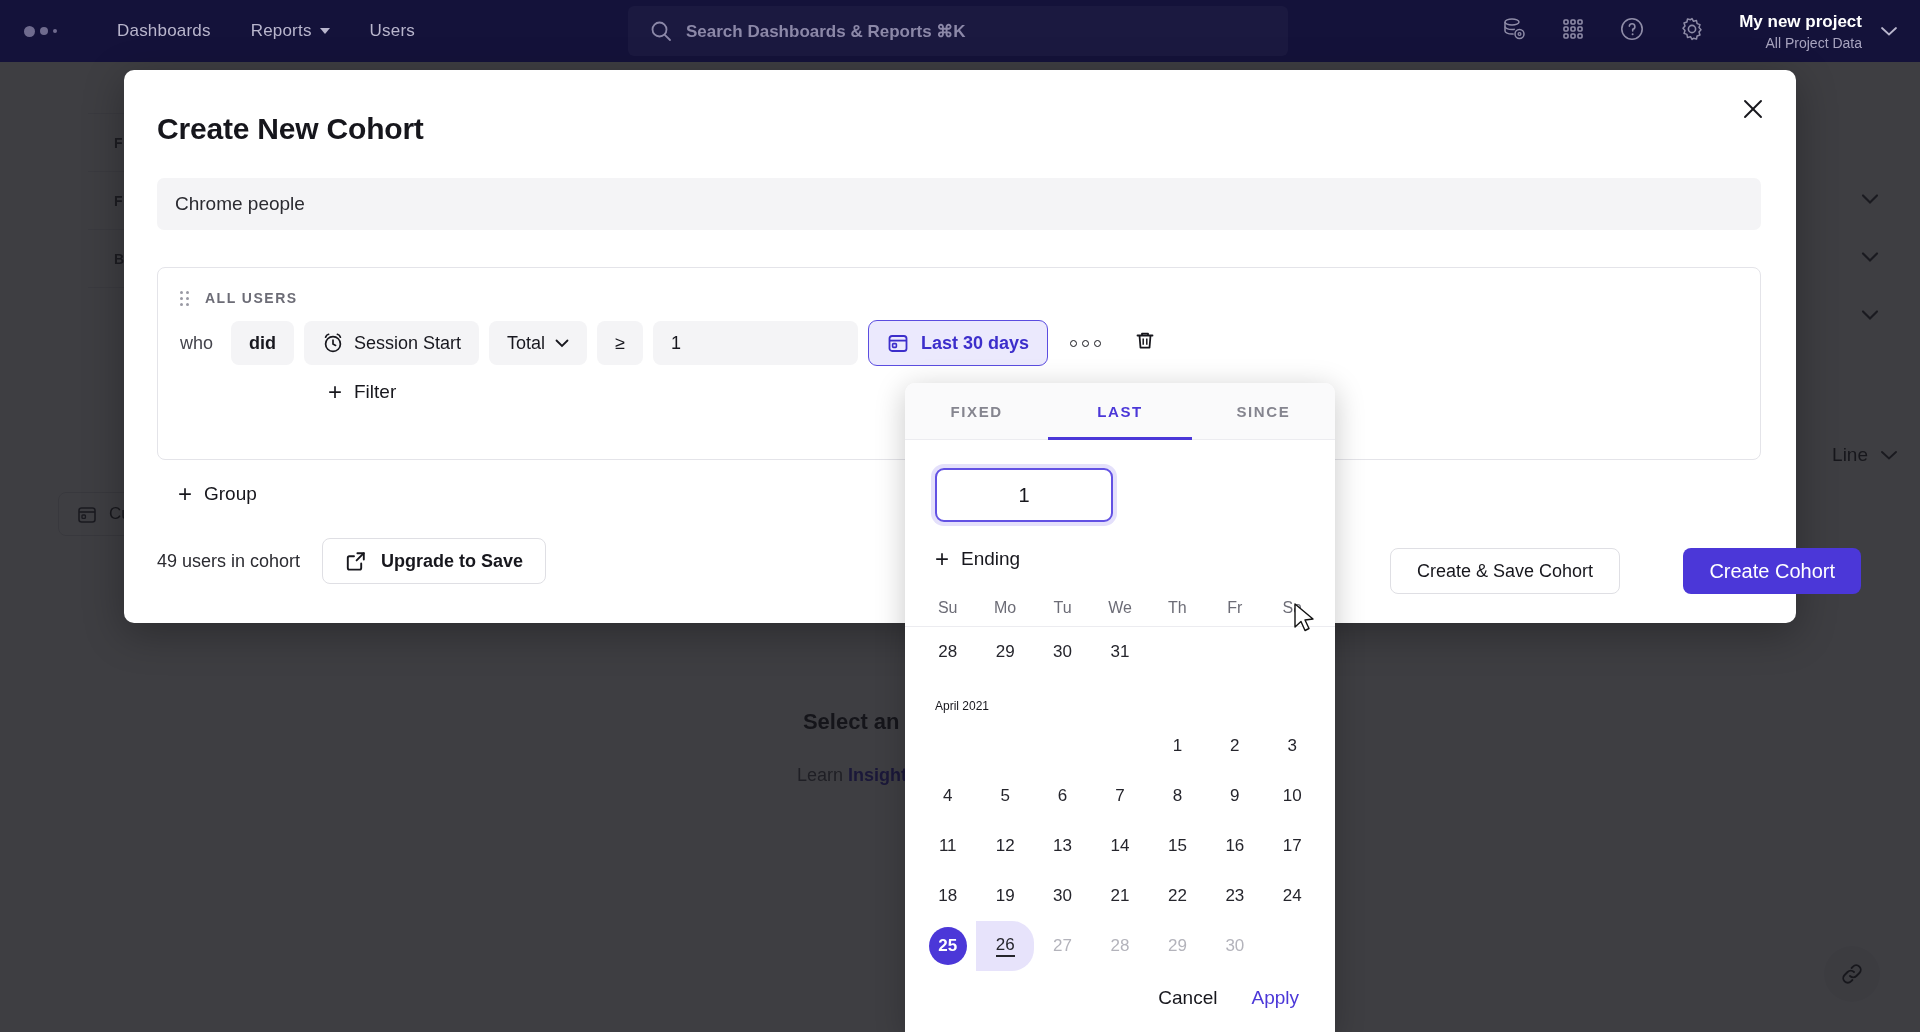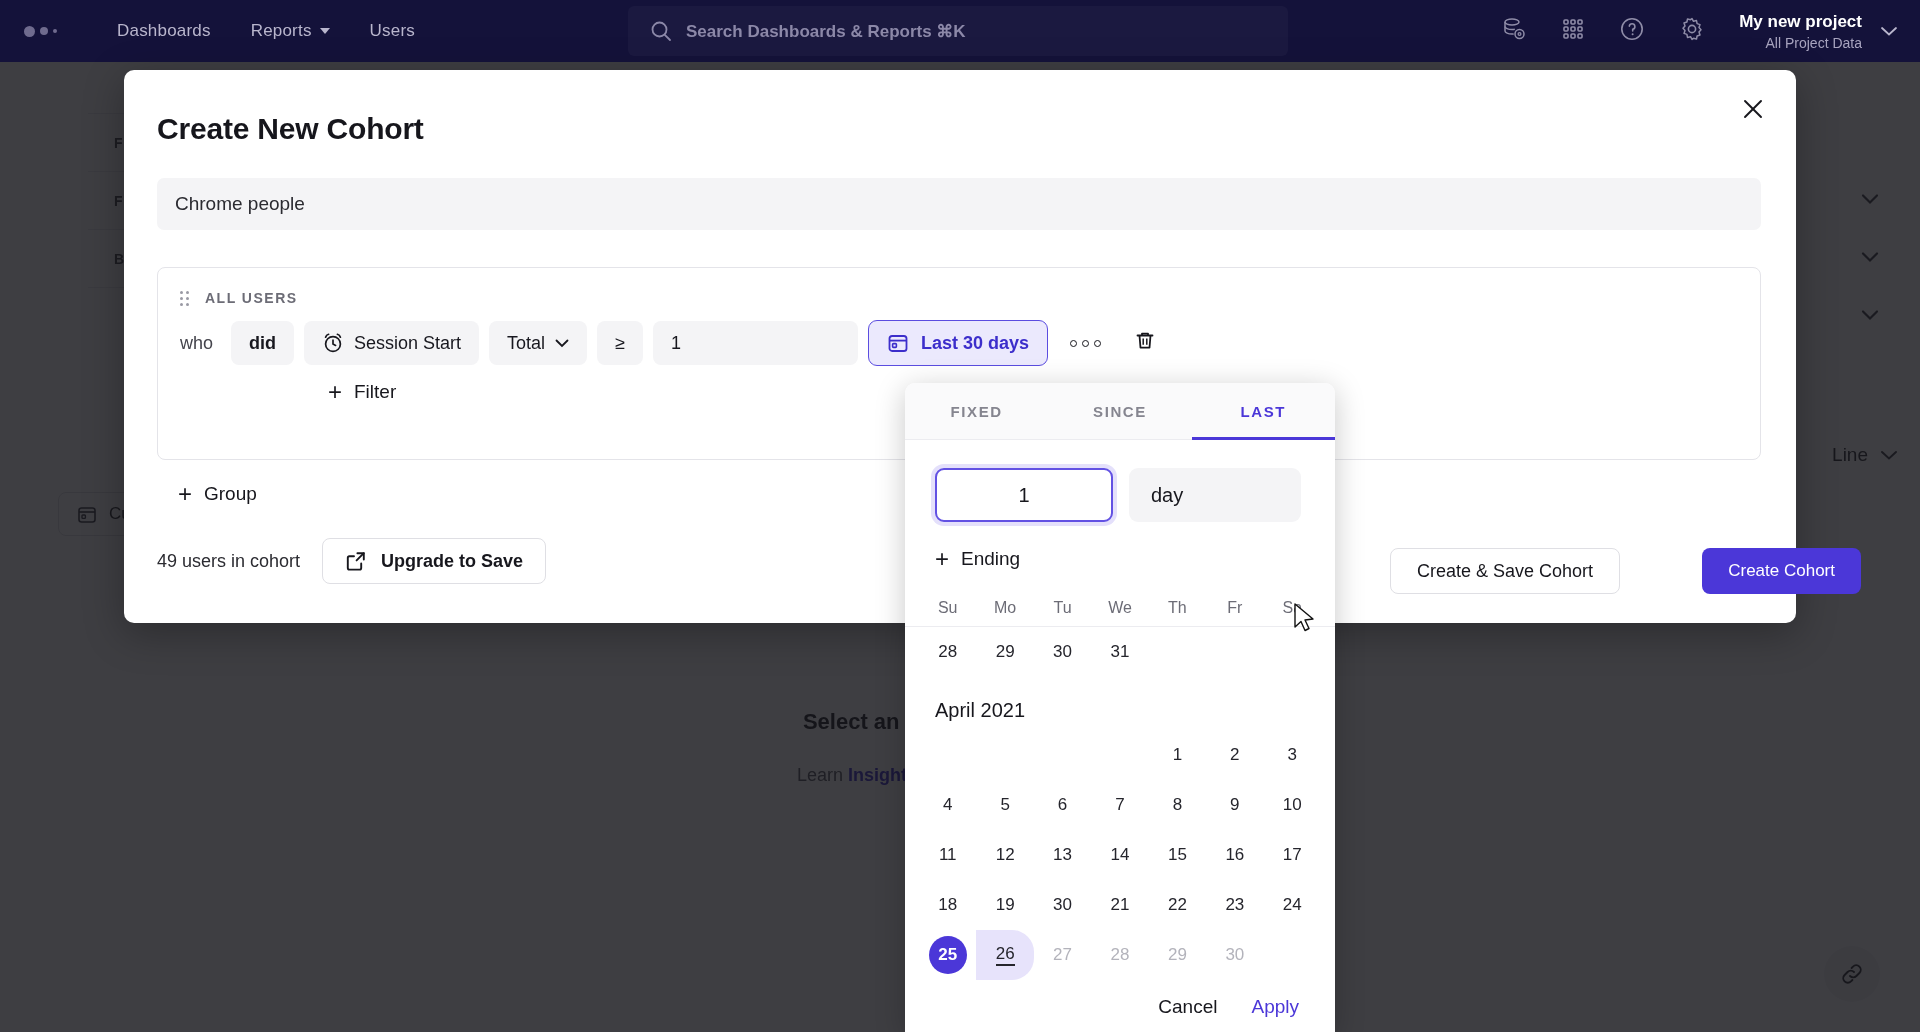--- a/index.html
+++ b/index.html
@@ -195,21 +195,21 @@
     display: flex; align-items: center;
     border: 1px solid #dfdfe4; border-radius: 8px; background: #fff;
     font-size: 18px; color: #17171d; cursor: pointer;
     font-family: "Liberation Sans", sans-serif;
   }
   .btn-primary {
     position: absolute; right: 59px; top: 548px;
     height: 46px; padding: 12px 26px;
     display: flex; align-items: center;
     border: none; border-radius: 8px; background: #4b37d8;
-    font-size: 17px; color: #fff; cursor: pointer;
+    font-size: 20px; color: #fff; cursor: pointer;
     font-family: "Liberation Sans", sans-serif;
   }
 
   
   .popover {
     position: absolute; left: 905px; top: 383px;
     width: 430px; height: 649px;
     background: #ffffff;
     border-radius: 10px 10px 0 0;
     box-shadow: 0 6px 30px rgba(0,0,0,0.22);
@@ -267,21 +267,21 @@
   .cal-cell.empty { cursor: default; }
   .cal-cell.selected::before {
     content: ""; position: absolute; width: 38px; height: 38px;
     border-radius: 50%; background: #4b37d8; z-index: 0;
   }
   .cal-cell.selected span { color: #fff; z-index: 1; font-weight: bold; }
   .cal-cell.range-end { background: #e7e3fb; border-radius: 0 22px 22px 0; }
   .cal-cell.range-end span { border-bottom: 2px solid #25252c; }
   .cal-cell span { position: relative; }
   .month-label {
-    margin: 22px 0 8px 30px; font-size: 20px; color: #17171d;
+    margin: 22px 0 8px 30px; font-size: 12px; color: #17171d;
   }
   .pop-footer {
     display: flex; align-items: center; justify-content: flex-end;
     gap: 34px; padding: 16px 36px 0 0;
   }
   .pop-btn { font-size: 19px; cursor: pointer; }
   .pop-cancel { color: #17171d; }
   .pop-apply { color: #4b37d8; }
 
   .cursor-arrow { position: absolute; left: 1293px; top: 603px; z-index: 40; }
@@ -533,34 +533,31 @@
   </div>
 
   <button class="btn-secondary" style="z-index:11">Create &amp; Save Cohort</button>
   <button class="btn-primary" style="z-index:11">Create Cohort</button>
 
   <div class="popover">
     <div class="pop-tabs">
       <div class="pop-tab">
         <span>FIXED</span>
       </div>
+      <div class="pop-tab active">
+        <span>LAST</span>
+      </div>
       <div class="pop-tab">
         <span>SINCE</span>
-      </div>
-      <div class="pop-tab active">
-        <span>LAST</span>
       </div>
     </div>
 
     <div class="pop-body">
       <div class="last-row">
         <input class="num-input" value="1" style="">
-        <div class="unit-box">
-          <span>day</span>
-        </div>
       </div>
 
       <div class="add-ending">
         <span class="plus-sign">+</span>
         <span>Ending</span>
       </div>
     </div>
 
     <div class="weekdays">
       <span>Su</span>

